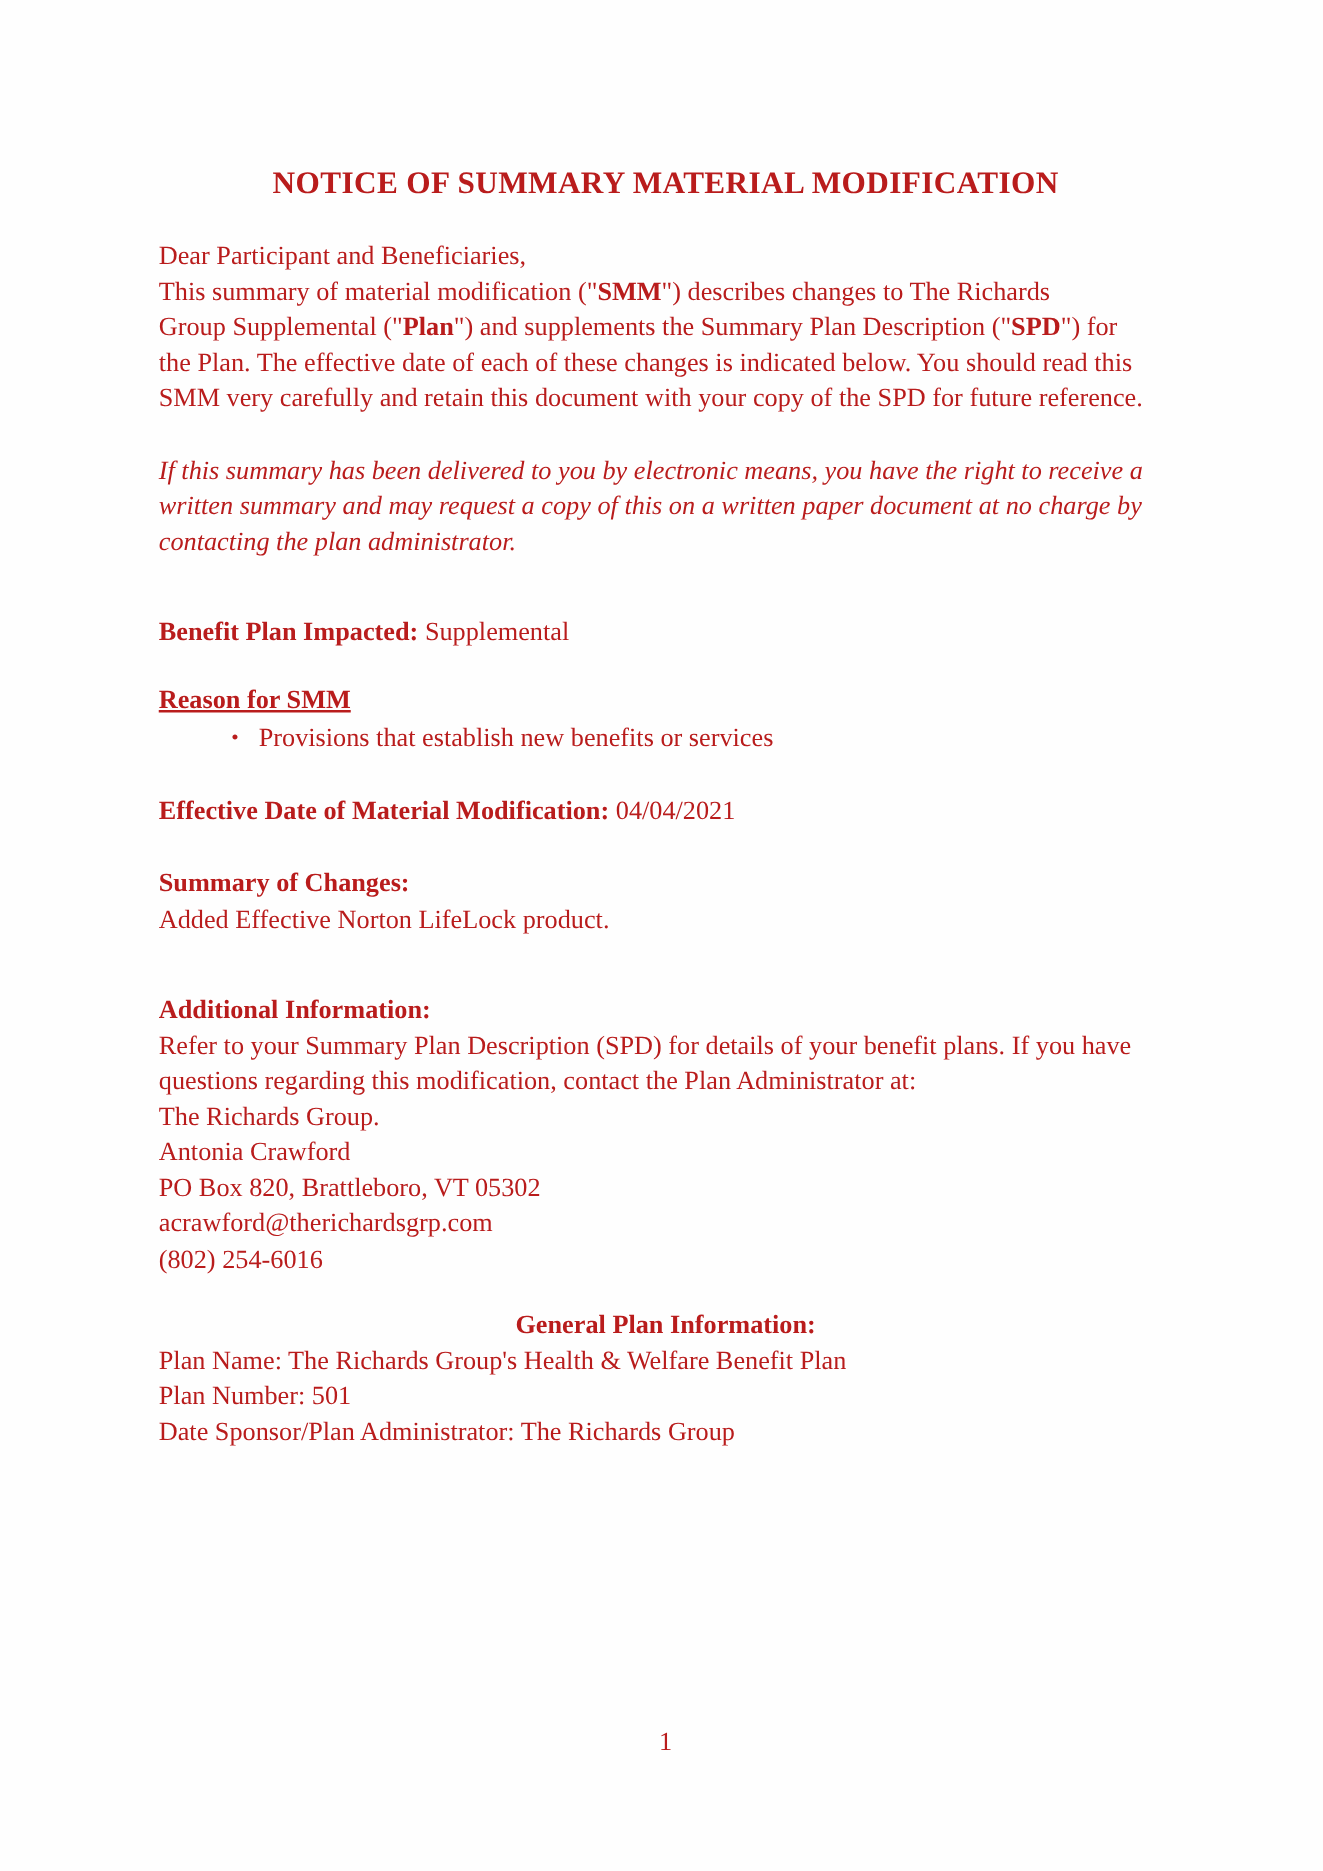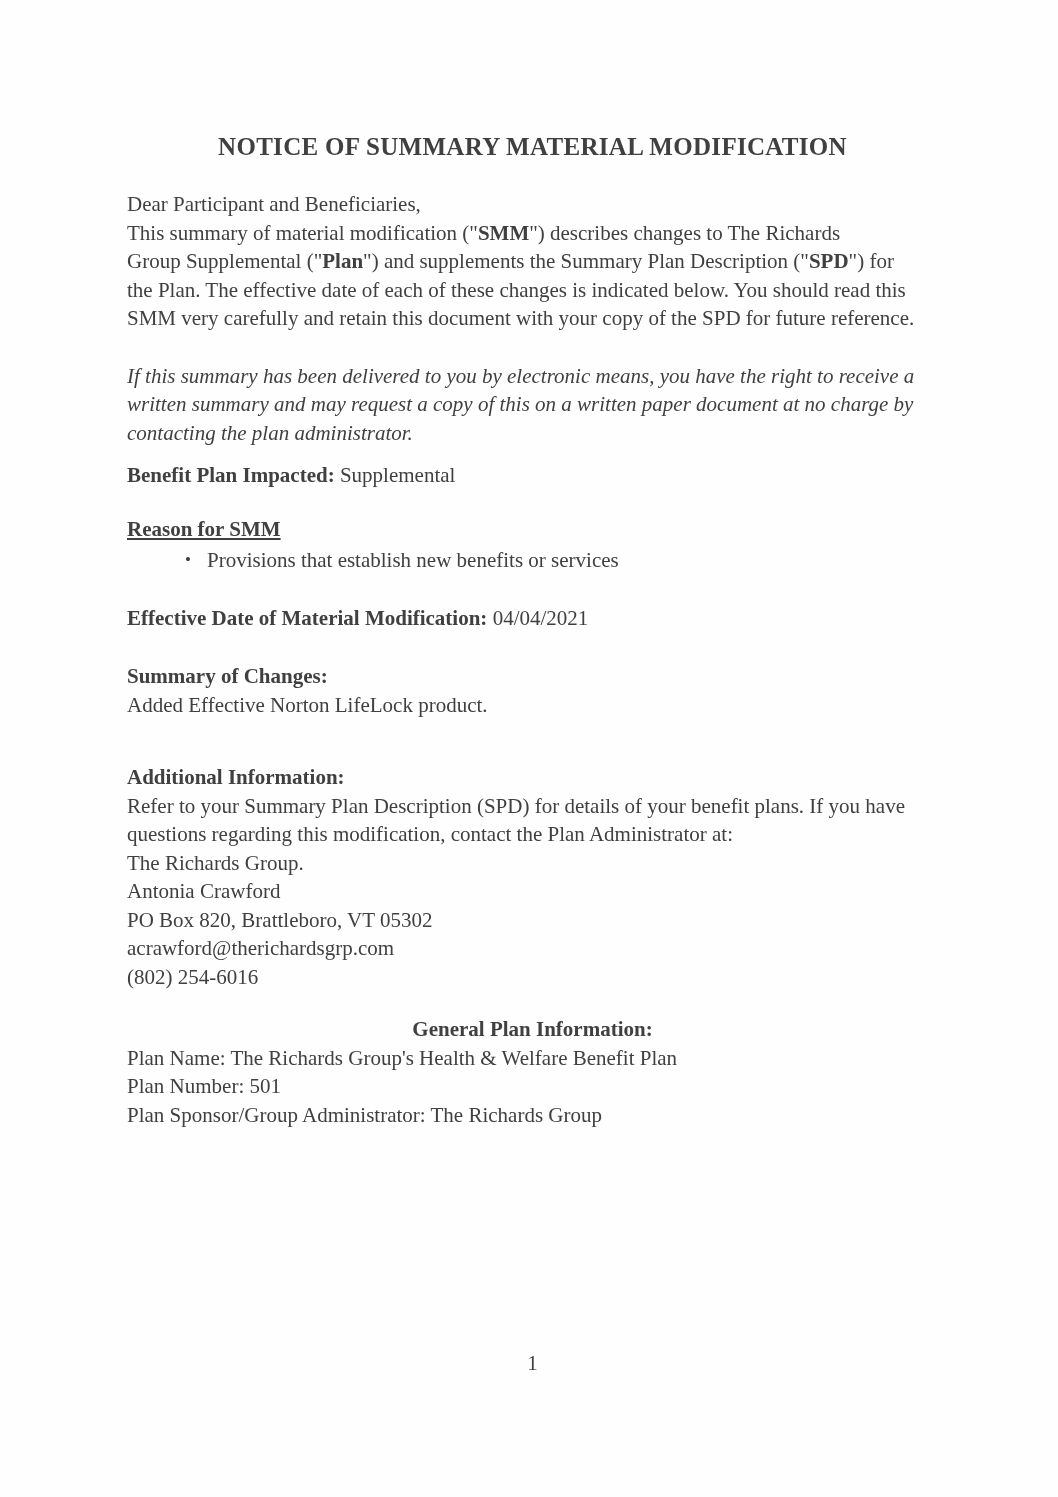--- a/index.html
+++ b/index.html
@@ -6,42 +6,42 @@
     margin: 0;
     padding: 0;
     background: #ffffff;
   }
   .page {
     position: relative;
     width: 1058px;
     height: 1497px;
     margin: 0 auto;
     background: #fefefe;
-    color: #404040;
+    color: #b91c1c;
     font-family: "Liberation Serif", "DejaVu Serif", serif;
     font-size: 21px;
     line-height: 28.5px;
     box-sizing: border-box;
     padding: 131px 120px 0 127px;
     overflow: hidden;
   }
   .doc-title {
     font-size: 25px;
     line-height: 31px;
     font-weight: bold;
     text-align: center;
     white-space: nowrap;
     letter-spacing: 0.3px;
   }
   .line { white-space: nowrap; }
   .b { font-weight: bold; }
   .salutation      { margin-top: 28px; }
   .intro           { }
   .electronic      { margin-top: 29px; font-style: italic; }
-  .benefit-line    { margin-top: 14px; }
+  .benefit-line    { margin-top: 44px; }
   .reason-heading  { margin-top: 25px; font-weight: bold; text-decoration: underline; }
   .bullet-row {
     margin-top: 3px;
     padding-left: 58px;
     display: flex;
     align-items: baseline;
   }
   .bullet-dot {
     font-size: 17px;
     margin-right: 16px;
@@ -106,18 +106,18 @@
       <div class="line">Antonia Crawford</div>
       <div class="line">PO Box 820, Brattleboro, VT 05302</div>
       <div class="line">acrawford@therichardsgrp.com</div>
       <div class="line">(802) 254-6016</div>
     </div>
 
   <div class="general-heading section-heading line">General Plan Information:</div>
   <div>
       <div class="line">Plan Name: The Richards Group's Health &amp; Welfare Benefit Plan</div>
       <div class="line">Plan Number: 501</div>
-      <div class="line">Plan Sponsor/Group Administrator: The Richards Group</div>
+      <div class="line">Date Sponsor/Plan Administrator: The Richards Group</div>
     </div>
 
   <div class="page-number">1</div>
 
 </div>
 
 </body></html>

